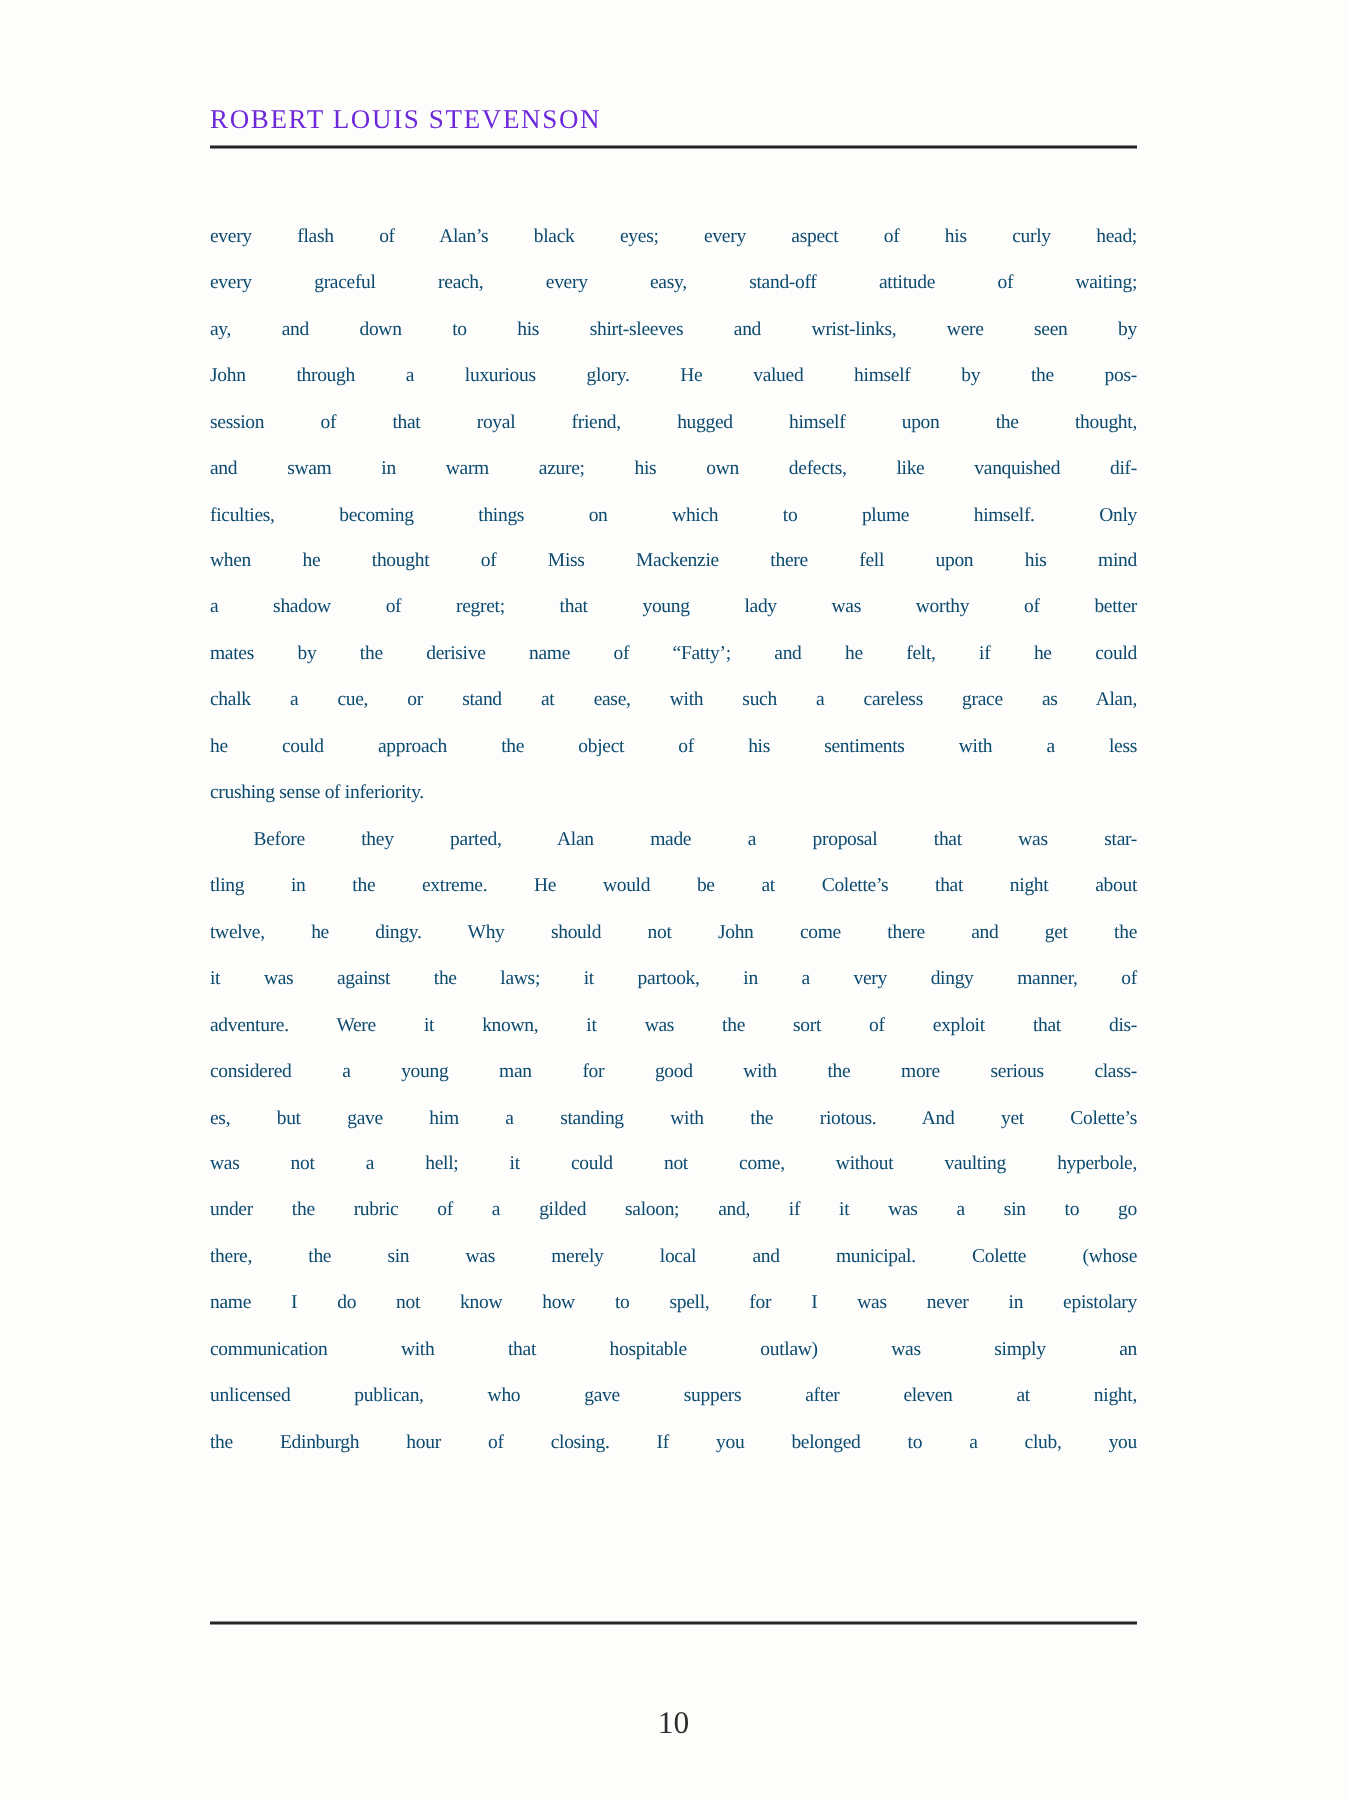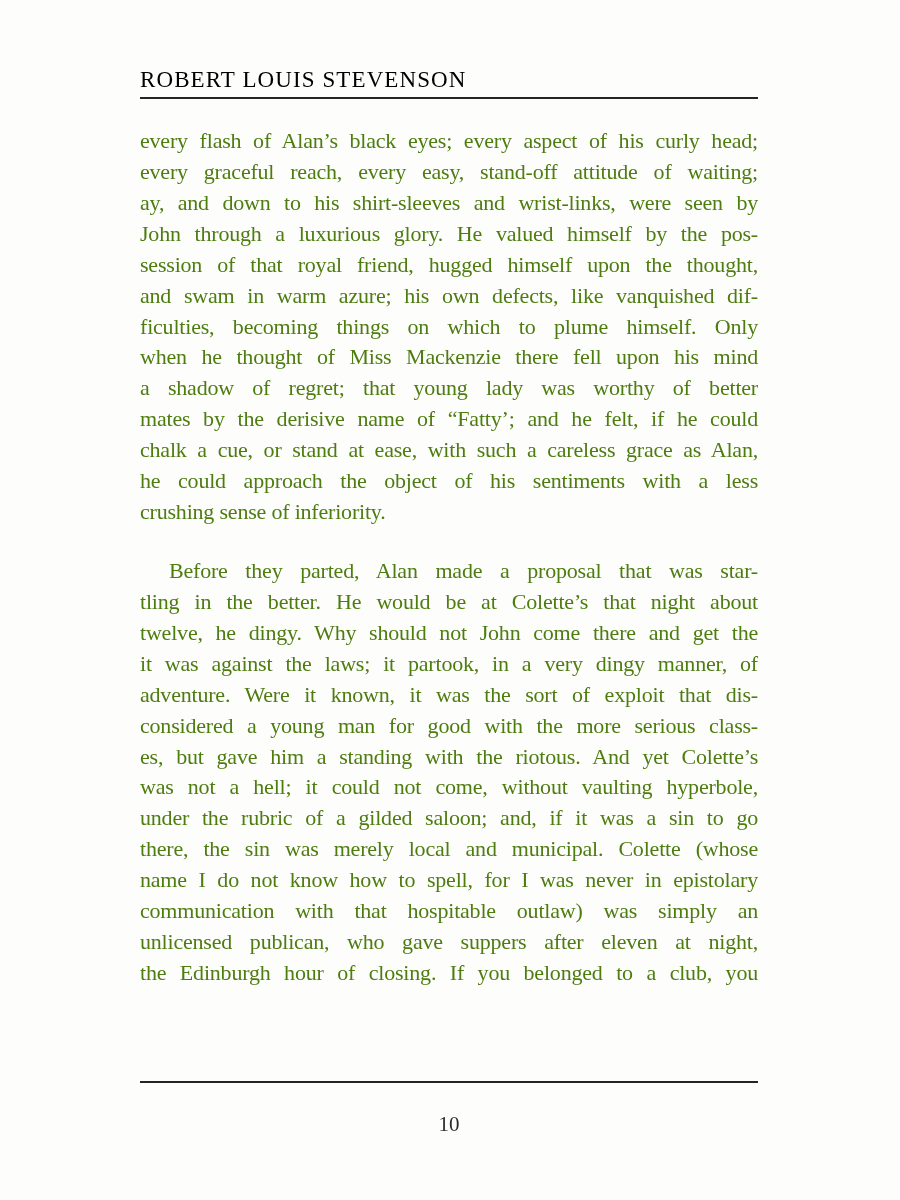--- a/index.html
+++ b/index.html
@@ -14,68 +14,67 @@
     background: #fdfdfc;
     font-family: "Liberation Serif", serif;
     color: #2e2d2b;
     overflow: hidden;
   }
   .header-title {
     position: absolute;
     left: 140px;
     top: 67px;
     width: 618px;
-    font-size: 23px;
+    font-size: 18px;
     line-height: 25px;
     letter-spacing: 1.1px;
-    color: #000000;
+    color: #6d28d9;
     white-space: nowrap;
   }
   .header-rule {
     position: absolute;
     left: 140px;
     top: 97px;
     width: 618px;
     height: 2px;
     background: #242424;
   }
   .body-text {
     position: absolute;
     left: 140px;
-    top: 126px;
+    top: 142px;
     width: 618px;
-    font-size: 22px;
+    font-size: 13px;
     letter-spacing: -0.2px;
-    color: #4d7c0f;
+    color: #0c4a6e;
   }
   .line {
     height: 30.93px;
     line-height: 30.93px;
     text-align: justify;
     text-align-last: justify;
   }
   .line.nojust {
     text-align-last: left;
   }
   .line.indent {
     text-indent: 29px;
-    margin-top: 28px;
   }
   .footer-rule {
     position: absolute;
     left: 140px;
     top: 1081px;
     width: 618px;
     height: 2px;
     background: #242424;
   }
   .page-number {
     position: absolute;
     left: 140px;
-    top: 1112px;
+    top: 1136px;
     width: 618px;
     text-align: center;
     font-size: 21px;
     color: #2e2d2b;
   }
 </style>
 </head>
 <body>
 
 <div class="page">
@@ -90,21 +89,21 @@
       <div class="line">session of that royal friend, hugged himself upon the thought,</div>
       <div class="line">and swam in warm azure; his own defects, like vanquished dif-</div>
       <div class="line">ficulties, becoming things on which to plume himself. Only</div>
       <div class="line">when he thought of Miss Mackenzie there fell upon his mind</div>
       <div class="line">a shadow of regret; that young lady was worthy of better</div>
       <div class="line">mates by the derisive name of “Fatty’; and he felt, if he could</div>
       <div class="line">chalk a cue, or stand at ease, with such a careless grace as Alan,</div>
       <div class="line">he could approach the object of his sentiments with a less</div>
       <div class="line nojust">crushing sense of inferiority.</div>
       <div class="line indent">Before they parted, Alan made a proposal that was star-</div>
-      <div class="line">tling in the better. He would be at Colette’s that night about</div>
+      <div class="line">tling in the extreme. He would be at Colette’s that night about</div>
       <div class="line">twelve, he dingy. Why should not John come there and get the</div>
       <div class="line">it was against the laws; it partook, in a very dingy manner, of</div>
       <div class="line">adventure. Were it known, it was the sort of exploit that dis-</div>
       <div class="line">considered a young man for good with the more serious class-</div>
       <div class="line">es, but gave him a standing with the riotous. And yet Colette’s</div>
       <div class="line">was not a hell; it could not come, without vaulting hyperbole,</div>
       <div class="line">under the rubric of a gilded saloon; and, if it was a sin to go</div>
       <div class="line">there, the sin was merely local and municipal. Colette (whose</div>
       <div class="line">name I do not know how to spell, for I was never in epistolary</div>
       <div class="line">communication with that hospitable outlaw) was simply an</div>

